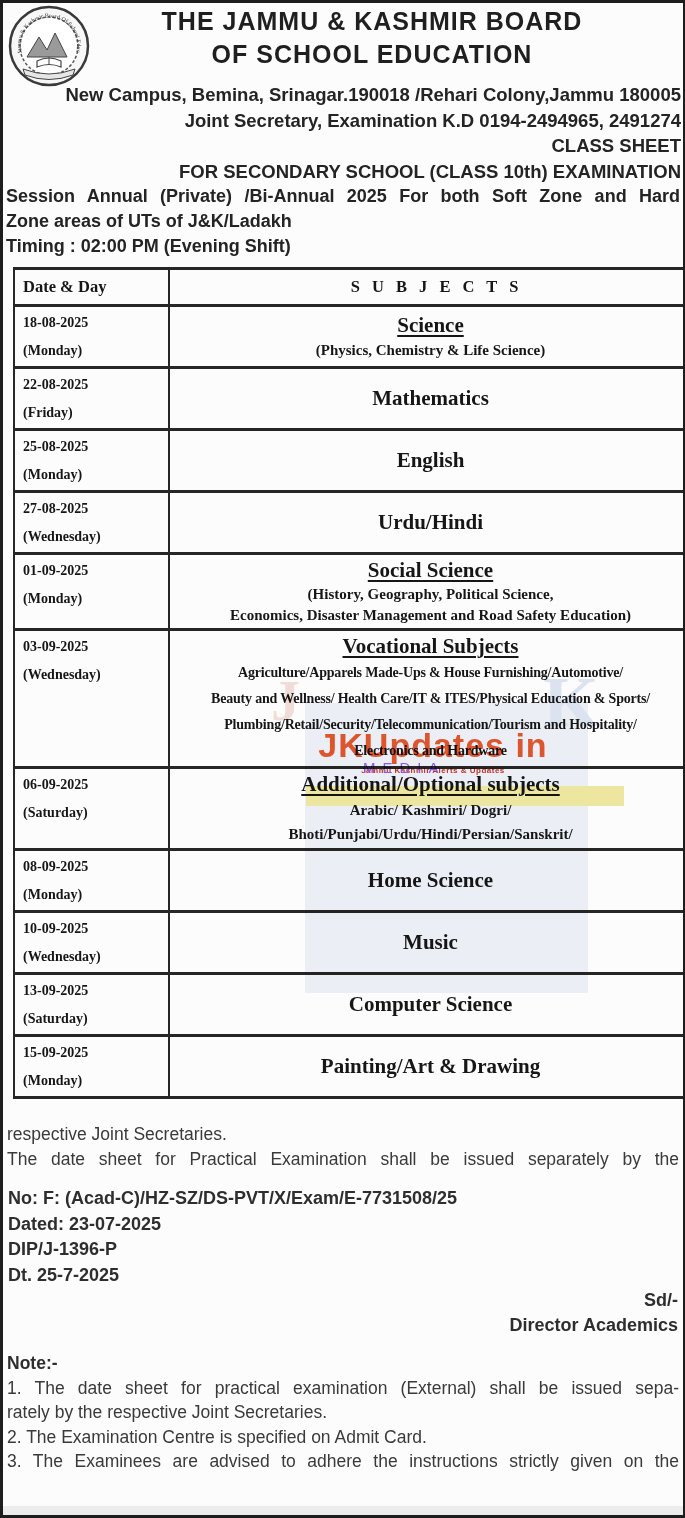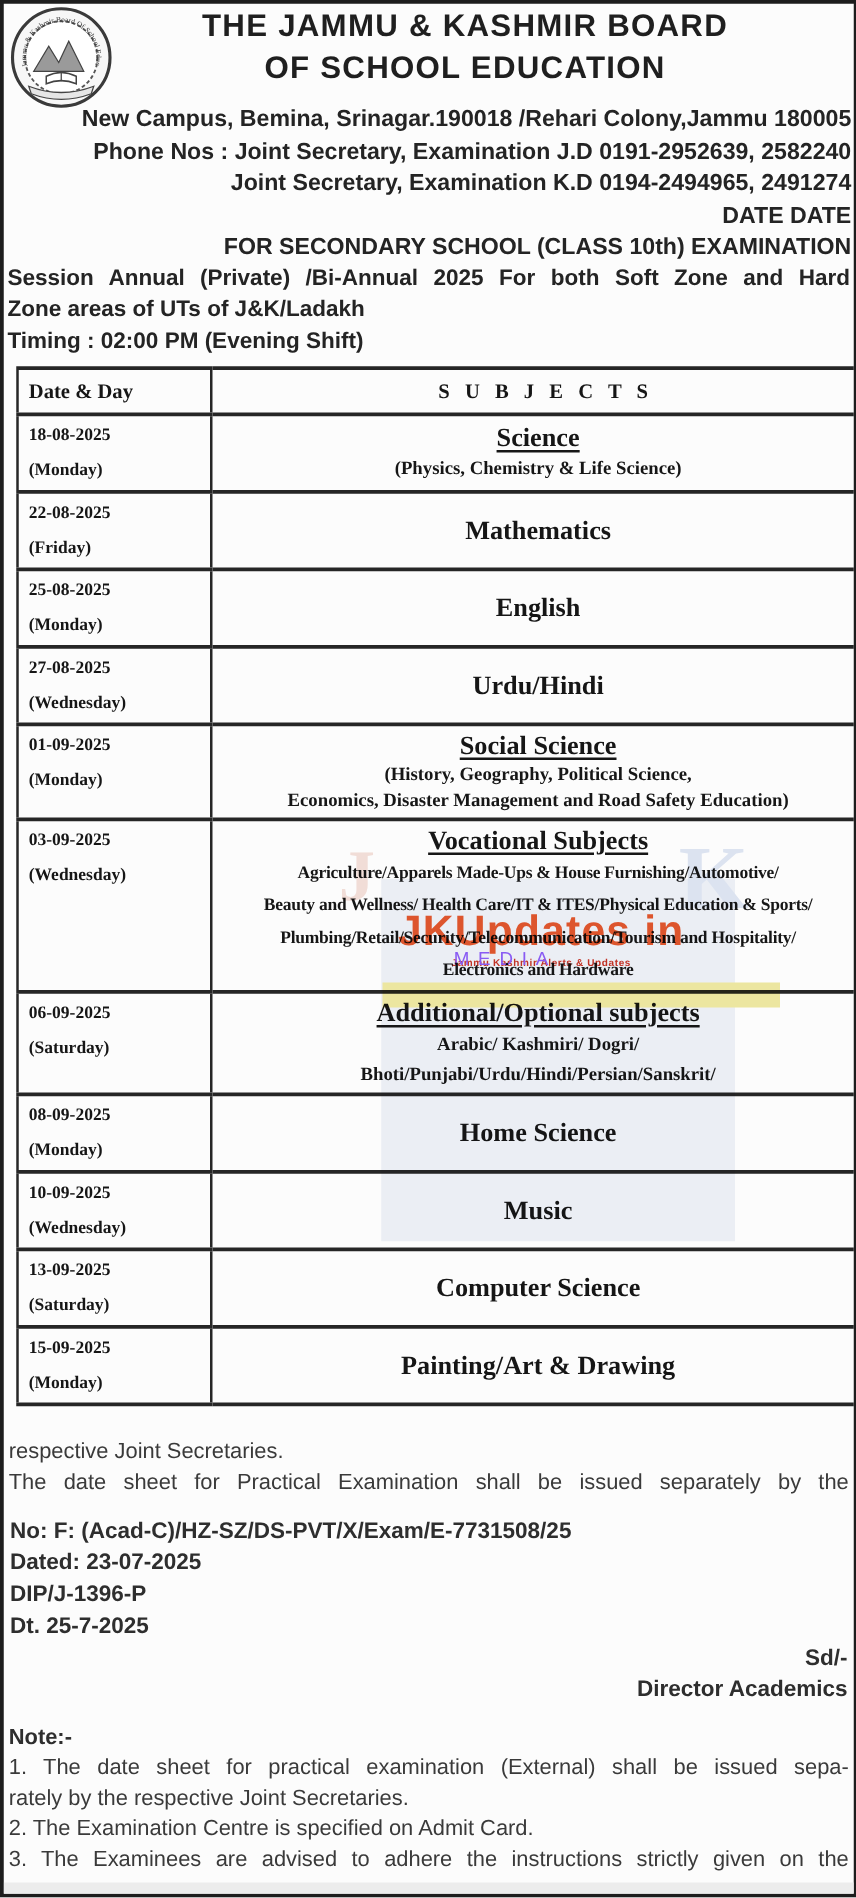--- a/index.html
+++ b/index.html
@@ -89,23 +89,22 @@
     </svg>
   </div>
 
   <h1 class="org-title">
     <div>THE JAMMU &amp; KASHMIR BOARD</div>
     <div>OF SCHOOL EDUCATION</div>
   </h1>
 
   <div class="center-block">
     <div>New Campus, Bemina, Srinagar.190018 /Rehari Colony,Jammu 180005</div>
-    <div>Phone Nos : Joint Secretary, Examination J.D 0191-2952639, 2582240</div>
     <div>Joint Secretary, Examination K.D 0194-2494965, 2491274</div>
-    <div>DATE DATE</div>
+    <div>CLASS SHEET</div>
     <div>FOR SECONDARY SCHOOL (CLASS 10th) EXAMINATION</div>
   </div>
 
   <div class="left-block">
     <div class="jfull">Session Annual (Private) /Bi-Annual 2025 For both Soft Zone and Hard</div>
     <div>Zone areas of UTs of J&amp;K/Ladakh</div>
     <div>Timing : 02:00 PM (Evening Shift)</div>
   </div>
 
   <table class="sched">

